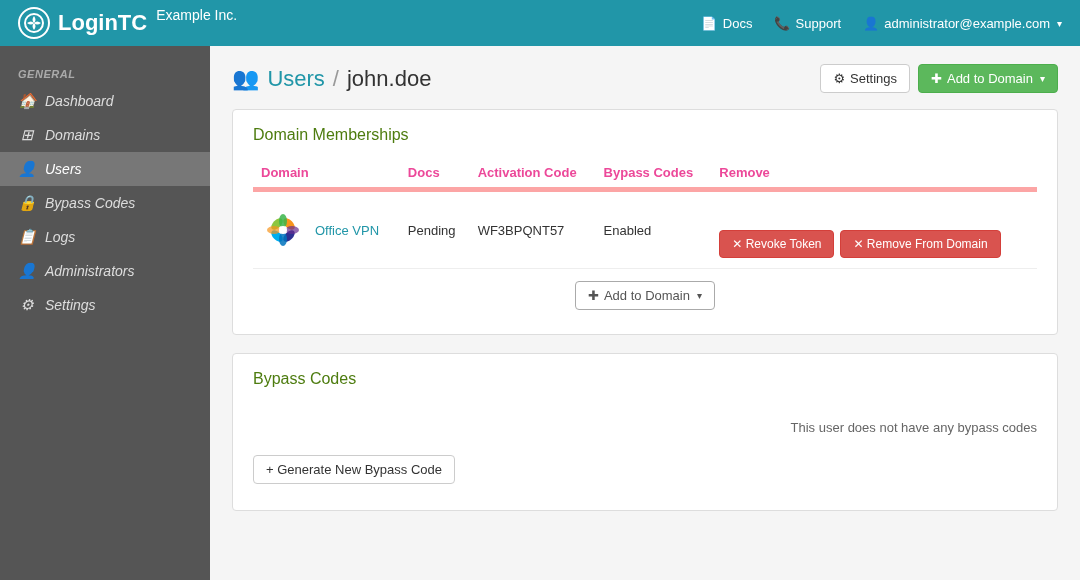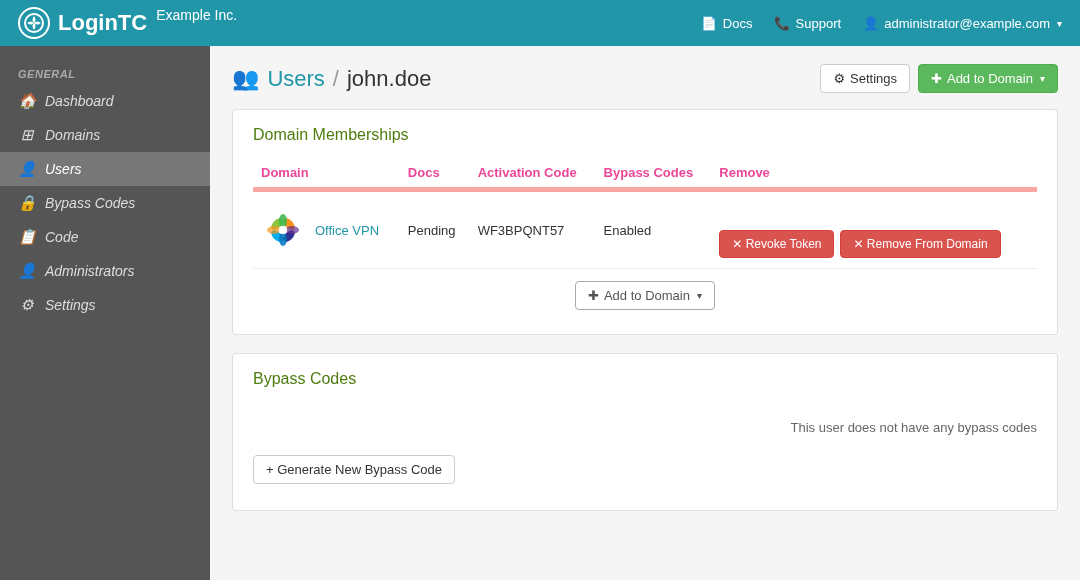--- a/index.html
+++ b/index.html
@@ -181,21 +181,21 @@
     <div class="sidebar-item active">
       <span class="icon">👤</span>
       <span>Users</span>
     </div>
     <div class="sidebar-item">
       <span class="icon">🔒</span>
       <span>Bypass Codes</span>
     </div>
     <div class="sidebar-item">
       <span class="icon">📋</span>
-      <span>Code</span>
+      <span>Logs</span>
     </div>
 
 
     <div class="sidebar-item">
       <span class="icon">👤</span>
       <span>Administrators</span>
     </div>
     <div class="sidebar-item">
       <span class="icon">⚙</span>
       <span>Settings</span>

